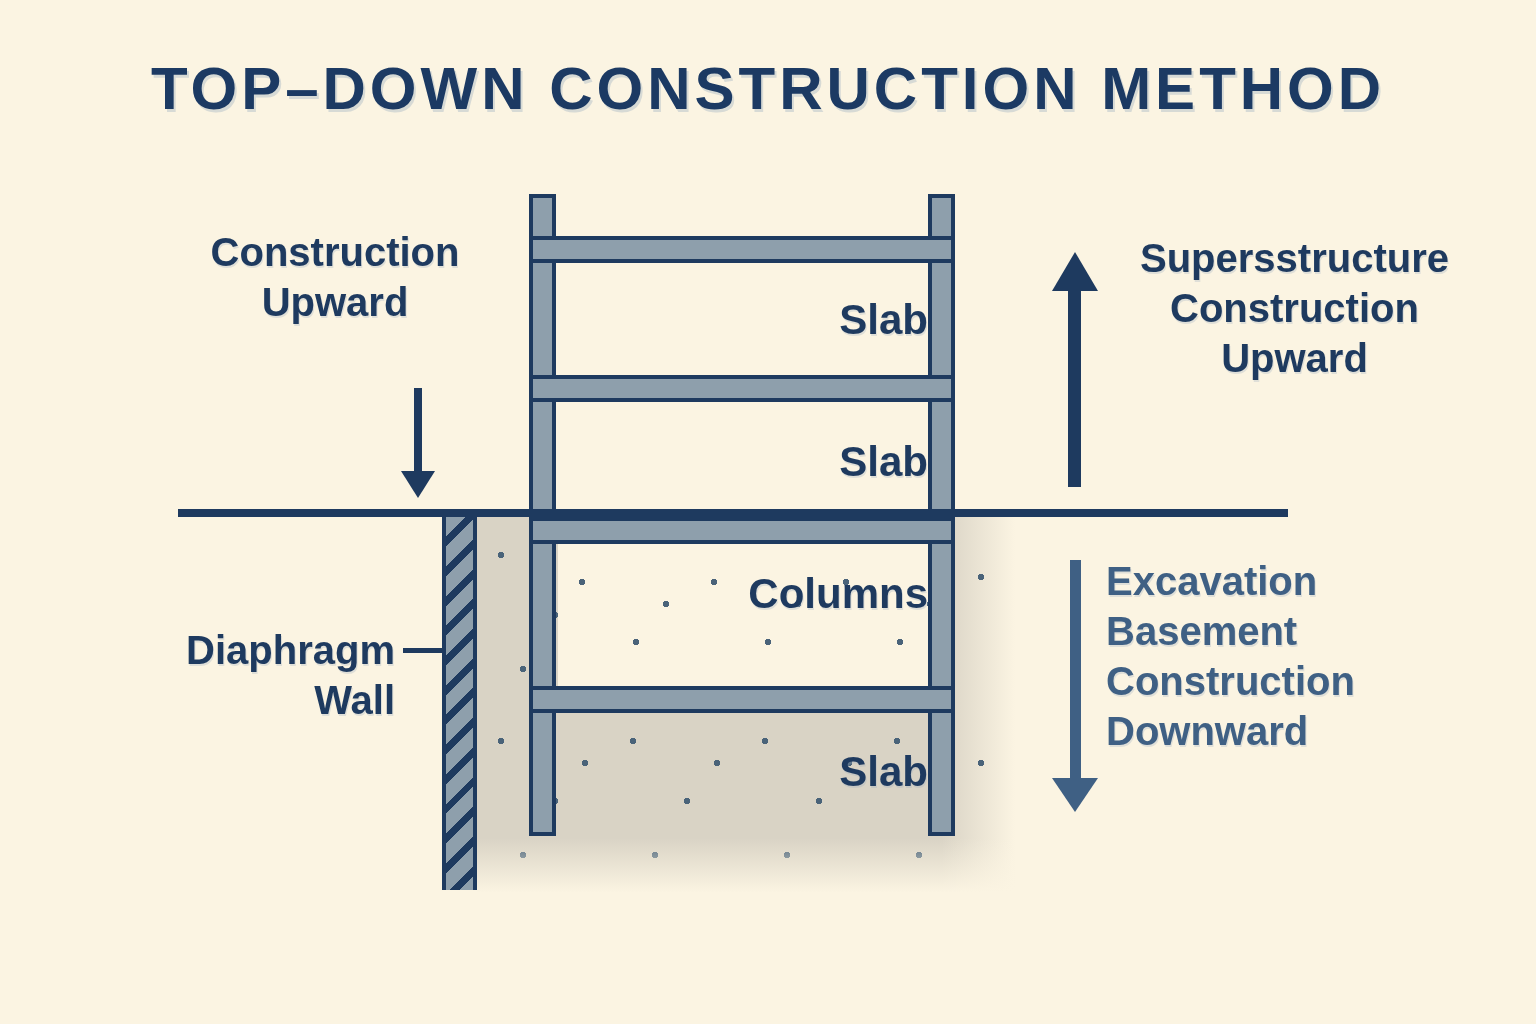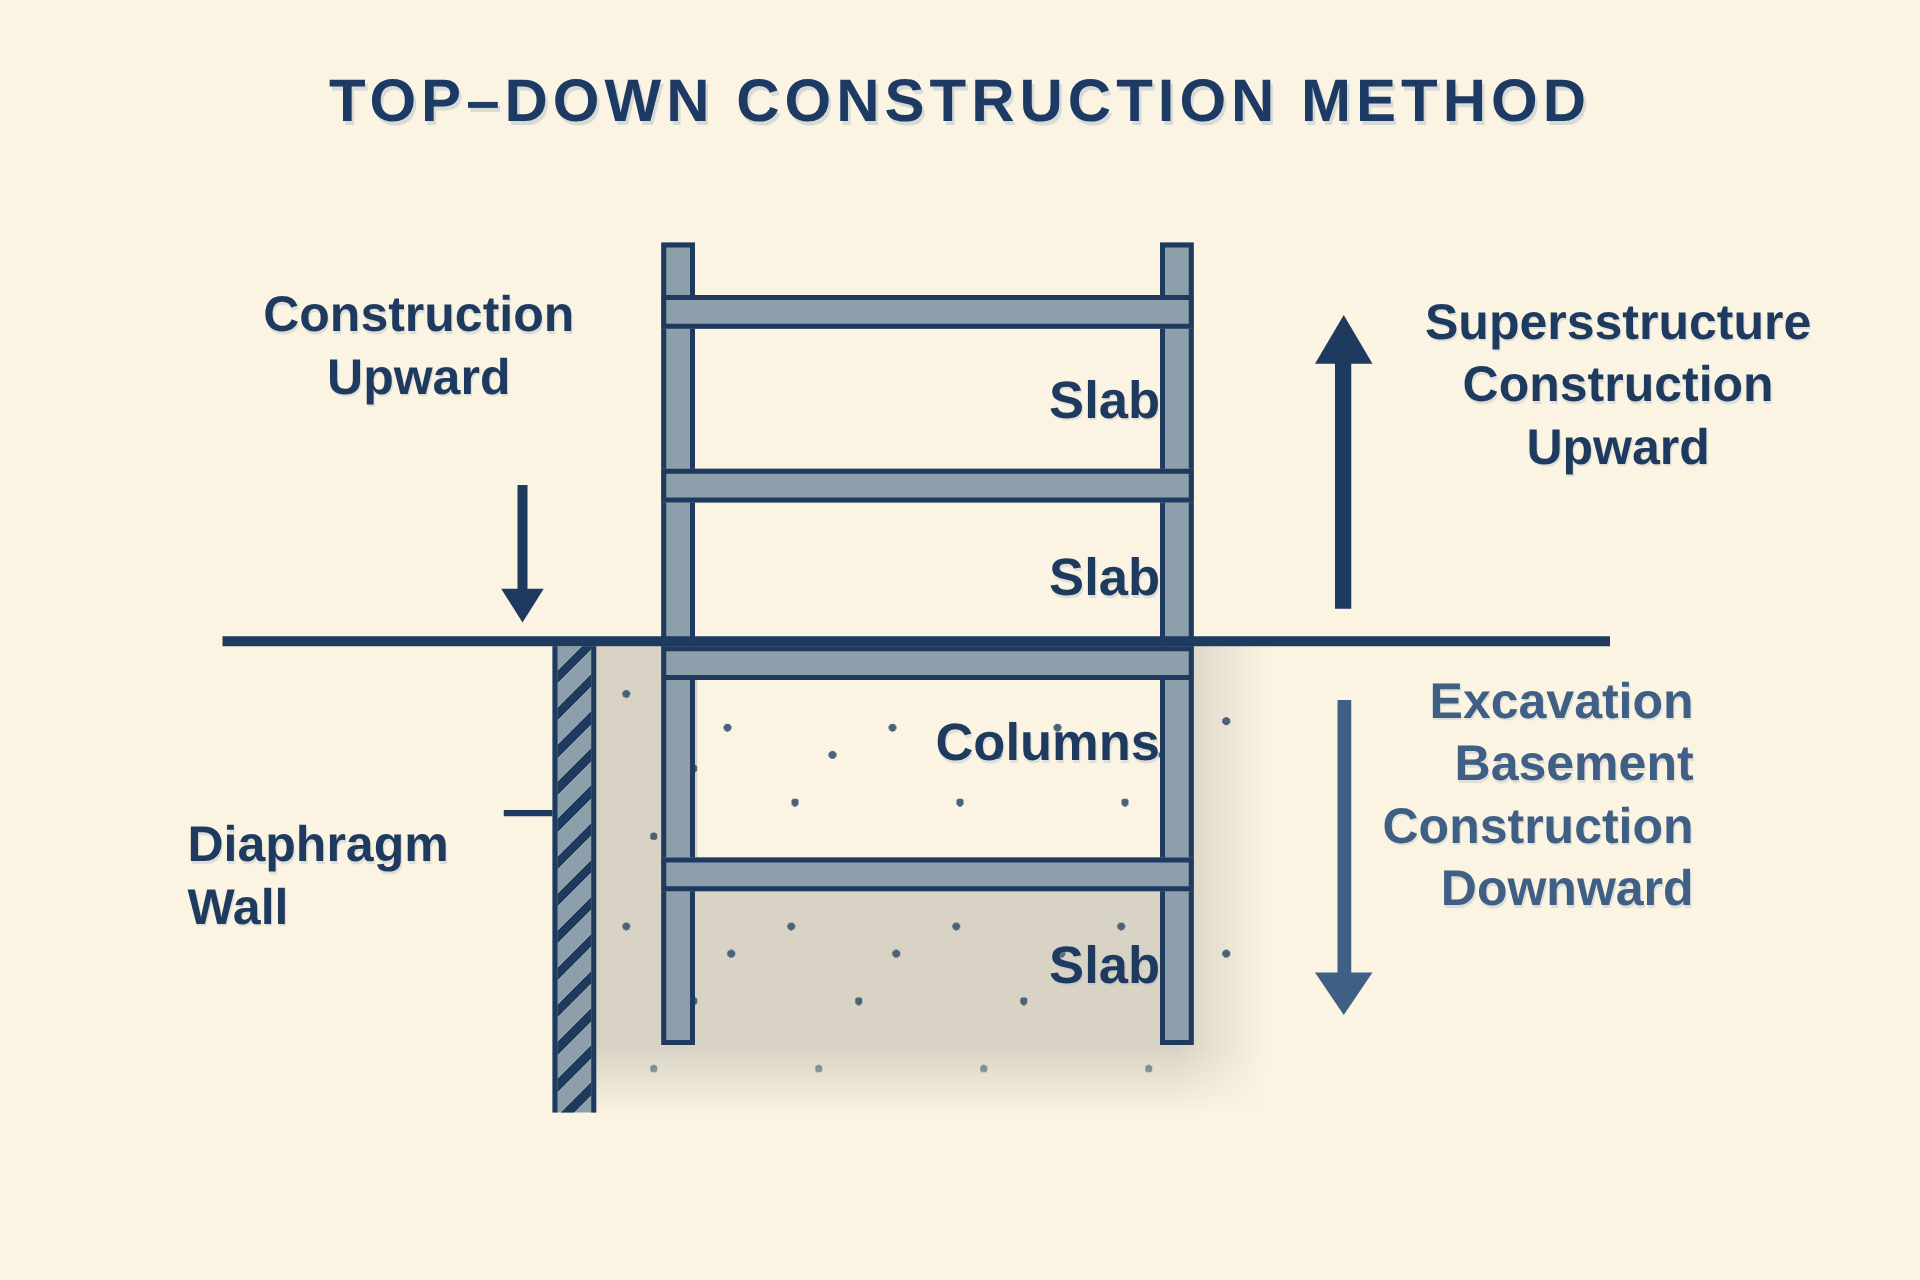--- a/index.html
+++ b/index.html
@@ -19,21 +19,21 @@
     background:var(--background);
     overflow:hidden;
     font-family:"Liberation Sans", sans-serif;
   }
   .abs{position:absolute;}
 
   
   .title{
     left:0;right:0;top:54px;
     text-align:center;
-    font-size:48px;
+    font-size:60px;
     font-weight:800;
     letter-spacing:4px;
     color:var(--title-navy);
     text-shadow:2px 3px 0 rgba(150,168,190,0.35);
     white-space:nowrap;
   }
 
   
   .dots{
     background-image:
@@ -96,22 +96,22 @@
   }
 
   
   .lbl{
     font-size:40px;font-weight:700;line-height:50px;
     color:var(--navy);
     text-shadow:1px 2px 0 rgba(150,168,190,0.28);
   }
   .lbl-left-super{left:170px;top:227px;width:330px;text-align:center;}
   .lbl-right-super{left:1140px;top:233px;text-align:center;}
-  .lbl-diaphragm{left:150px;top:651px;width:245px;text-align:left;}
-  .lbl-excavation{left:1106px;top:536px;text-align:right;color:var(--slate);}
+  .lbl-diaphragm{left:150px;top:625px;width:245px;text-align:right;}
+  .lbl-excavation{left:1106px;top:556px;text-align:left;color:var(--slate);}
   .slab-lbl{
     left:556px;width:372px;text-align:right;
     font-size:42px;font-weight:700;line-height:46px;
     color:var(--navy);
     text-shadow:1px 2px 0 rgba(150,168,190,0.28);
   }
   .slab1{top:297px;} .slab2{top:439px;}
   .perm{top:568px;line-height:52px;}
   .slab3{top:749px;}
 

